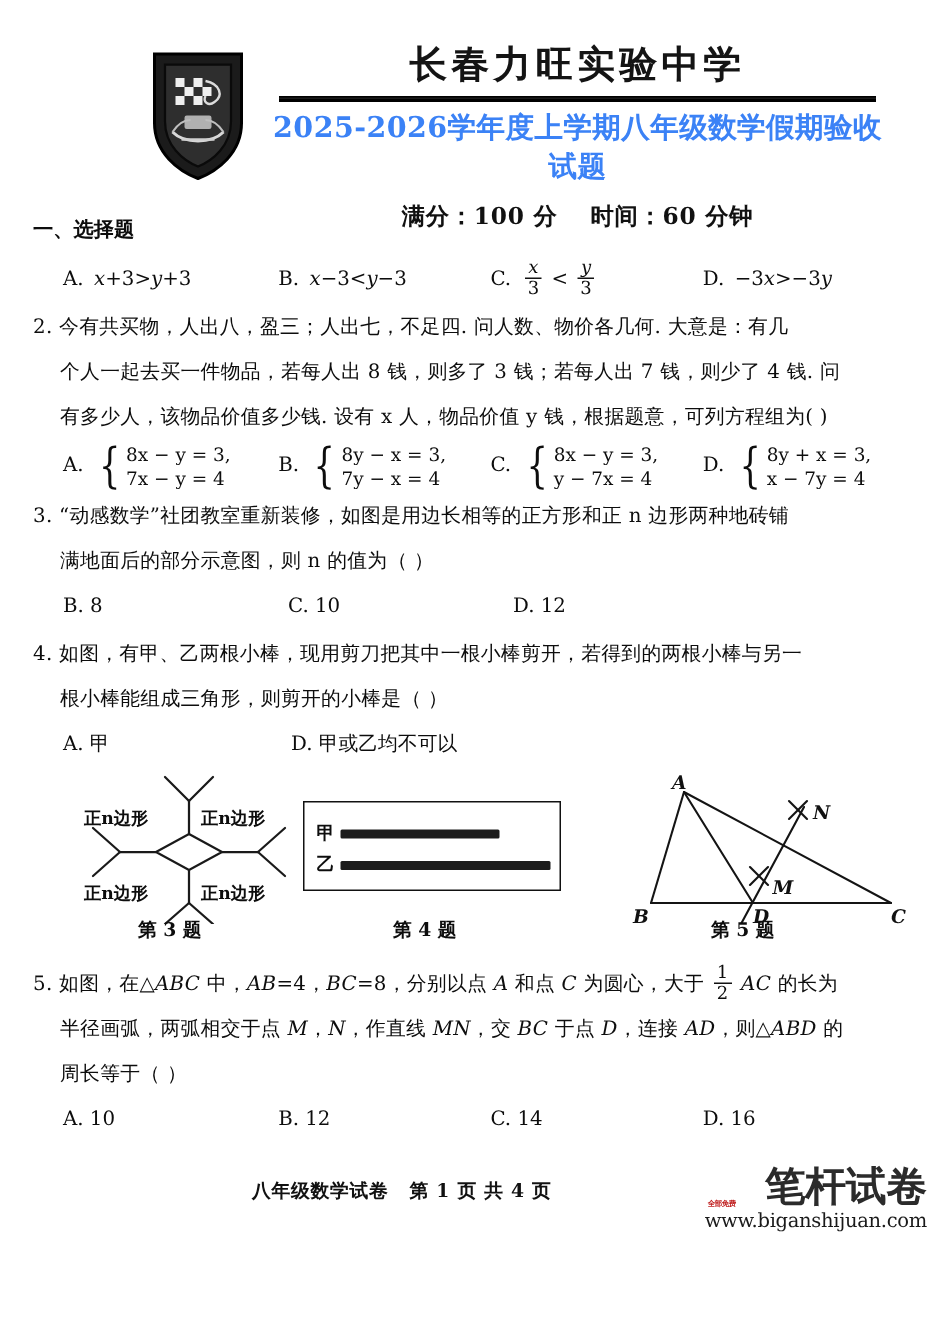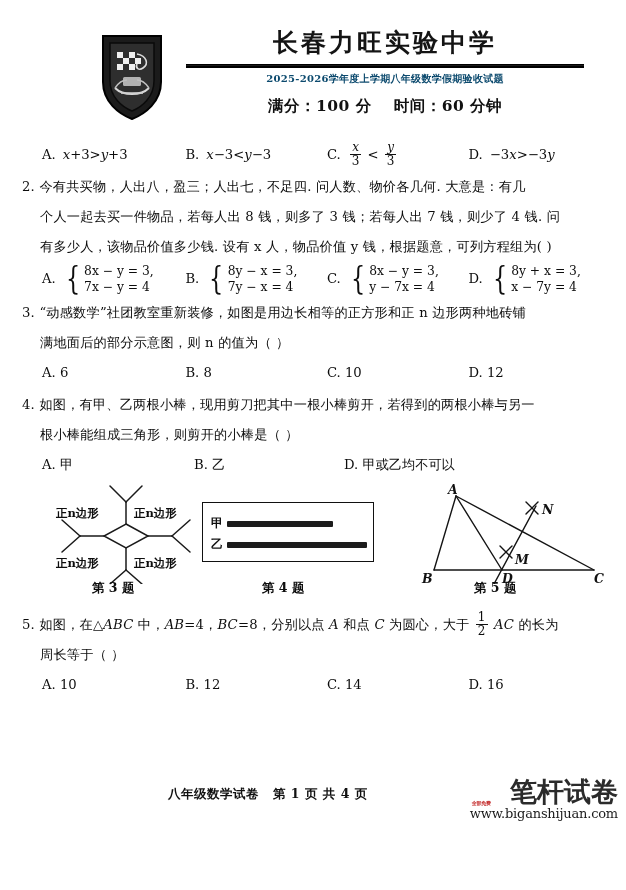--- a/index.html
+++ b/index.html
@@ -37,24 +37,24 @@
     margin: 6px auto 2px auto;
     width: 398px;
     height: 4px;
     background: #1a1a1a;
     border-top: 1px solid #000;
     border-bottom: 2px solid #000;
   }
   .exam-line {
     font-family: "DejaVu Serif", "Liberation Serif", serif;
     font-weight: bold;
-    font-size: 10px;
+    font-size: 19px;
     letter-spacing: 0.3px;
     margin-top: 4px;
-    color: #0c4a6e;
+    color: #3b82f6;
   }
   .meta-line {
     font-family: "DejaVu Serif", "Liberation Serif", serif;
     font-weight: bold;
     font-size: 15.5px;
     margin-top: 10px;
     color: #111;
     letter-spacing: 0.5px;
   }
   .meta-line .gap { display: inline-block; width: 22px; }
@@ -247,20 +247,21 @@
       <div class="rule"></div>
       <div class="exam-line">2025-2026学年度上学期八年级数学假期验收试题</div>
       <div class="meta-line">
         <span>满分：</span><span>100 分</span><span class="gap"></span><span>时间：</span><span>60 分钟</span>
       </div>
     </div>
   </div>
 
   <div class="content">
 
+    <div class="section-head">一、选择题</div>
 
     <div class="q">
       <div class="opts">
         <div class="o1">
           <span class="olab">A.</span>
           <span><i class="v">x</i>+3&gt;<i class="v">y</i>+3</span>
         </div>
         <div class="o2">
           <span class="olab">B.</span>
           <span><i class="v">x</i>−3&lt;<i class="v">y</i>−3</span>
@@ -337,36 +338,34 @@
       </div>
     </div>
 
     <div class="q">
       <div class="q-line">
         <span>3.</span>
         <span>“动感数学”社团教室重新装修，如图是用边长相等的正方形和正 n 边形两种地砖铺</span>
       </div>
       <div class="q-line indent">满地面后的部分示意图，则 n 的值为（      ）</div>
       <div class="opts">
-        <div class="o1">A. 6</div>
         <div class="o2">B. 8</div>
         <div class="o3">C. 10</div>
         <div class="o4">D. 12</div>
       </div>
     </div>
 
     <div class="q">
       <div class="q-line">
         <span>4.</span>
         <span>如图，有甲、乙两根小棒，现用剪刀把其中一根小棒剪开，若得到的两根小棒与另一</span>
       </div>
       <div class="q-line indent">根小棒能组成三角形，则剪开的小棒是（      ）</div>
       <div class="opts">
         <div class="o1">A. 甲</div>
-        <div class="o2">B. 乙</div>
         <div class="o4">D. 甲或乙均不可以</div>
       </div>
     </div>
 
     <div class="figs">
 
       <div class="fig3">
         <svg viewBox="0 0 180 100" width="180" height="100">
           <g stroke="#1a1a1a" stroke-width="1.5" fill="none" stroke-linecap="round">
 
@@ -447,20 +446,21 @@
     <div class="q" style="margin-top:8px;">
       <div class="q-line">
         <span>5.</span>
         <span>如图，在△<i class="v">ABC</i> 中，<i class="v">AB</i>=4，<i class="v">BC</i>=8，分别以点 <i class="v">A</i> 和点 <i class="v">C</i> 为圆心，大于
           <span class="frac">
               <span class="num">1</span>
               <span class="den">2</span>
             </span>
           <i class="v">AC</i> 的长为</span>
       </div>
+      <div class="q-line indent">半径画弧，两弧相交于点 <i class="v">M</i>，<i class="v">N</i>，作直线 <i class="v">MN</i>，交 <i class="v">BC</i> 于点 <i class="v">D</i>，连接 <i class="v">AD</i>，则△<i class="v">ABD</i> 的</div>
       <div class="q-line indent">周长等于（      ）</div>
       <div class="opts">
         <div class="o1">A. 10</div>
         <div class="o2">B. 12</div>
         <div class="o3">C. 14</div>
         <div class="o4">D. 16</div>
       </div>
     </div>
 
   </div>

